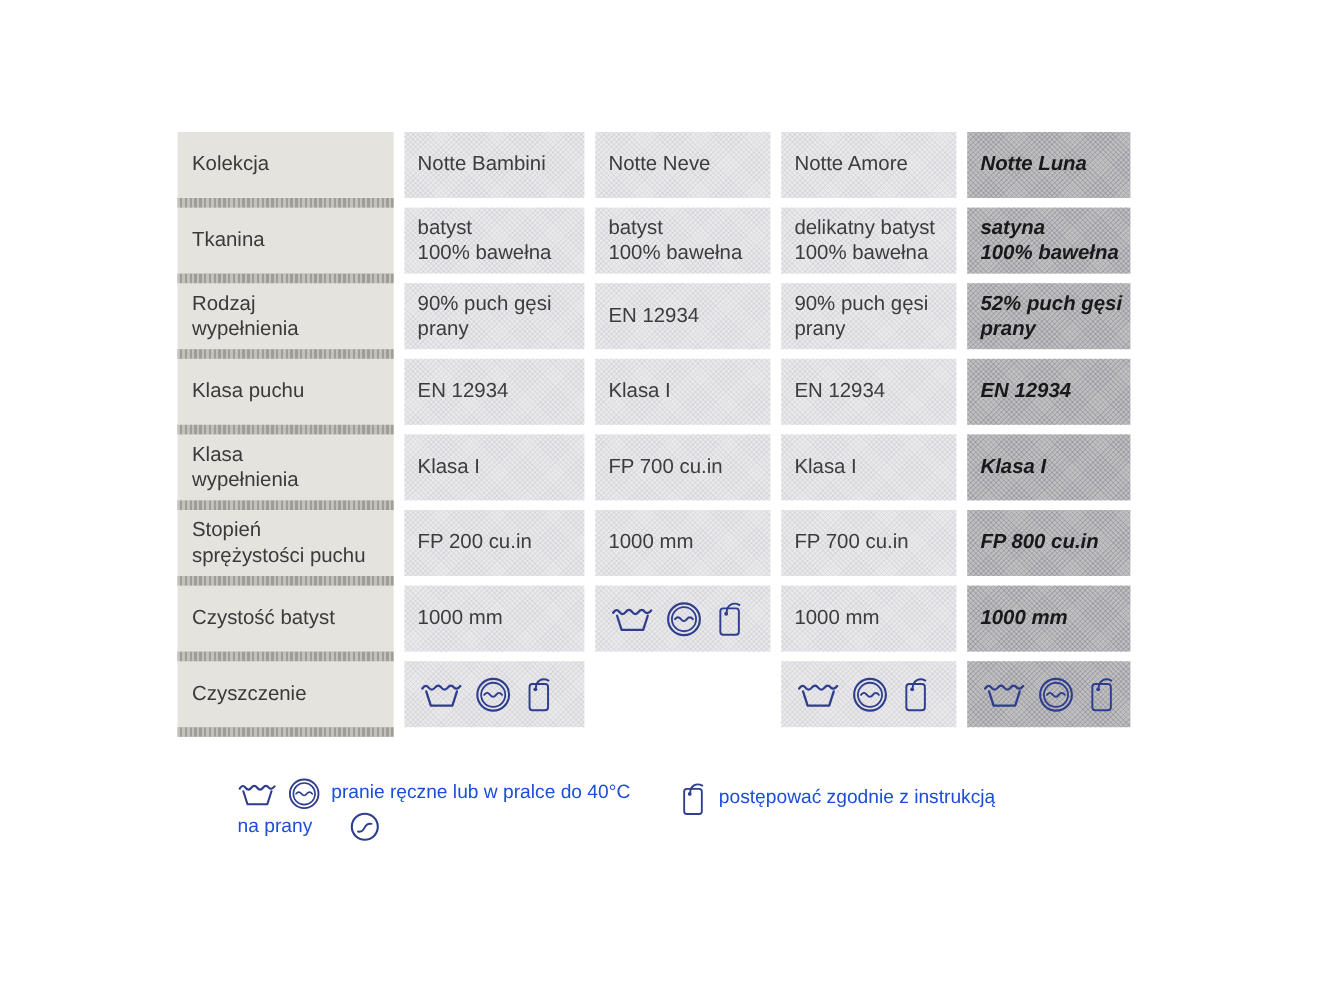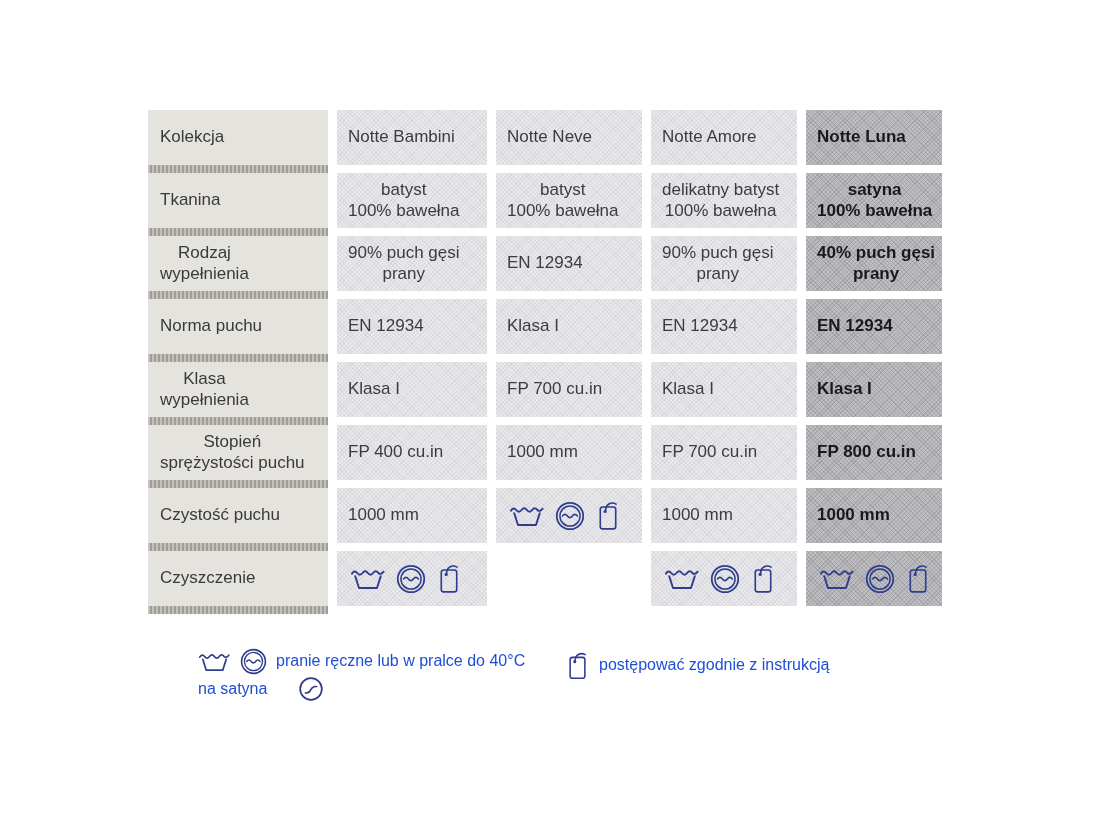--- a/index.html
+++ b/index.html
@@ -1,34 +1,34 @@
 <!DOCTYPE html>
 <html><head>
 <meta charset="utf-8">
 <style>
   html,body{margin:0;padding:0;background:#ffffff;}
   body{font-family:"Liberation Sans","DejaVu Sans",sans-serif;}
-  .page{position:relative;width:976px;height:825px;background:#ffffff;overflow:hidden;text-align:center;}
+  .page{position:relative;width:976px;height:825px;background:#ffffff;overflow:hidden;}
 
   
   .spec-table{position:absolute;left:148px;top:110px;display:flex;gap:9px;}
   .label-col{width:180px;background:#e5e3de;display:flex;flex-direction:column;}
   .label-cell{height:55px;box-sizing:border-box;display:flex;align-items:center;
     padding:0 4px 0 12px;font-size:17px;color:#3a3a3a;line-height:1.22;white-space:pre-line;}
   .divider{height:8px;background-color:#a9a79f;
     background-image:repeating-linear-gradient(90deg,rgba(255,255,255,.30) 0 2px,rgba(0,0,0,.06) 2px 4px);}
   .data-col{display:flex;flex-direction:column;gap:8px;}
   .cell{height:55px;box-sizing:border-box;display:flex;align-items:center;
     padding:0 4px 0 11px;font-size:17px;color:#3c3c3c;line-height:1.22;white-space:pre-line;
     background-color:#e9e9ec;
     background-image:repeating-linear-gradient(45deg,rgba(110,110,125,.09) 0 1px,transparent 1px 3px),
                      repeating-linear-gradient(135deg,rgba(110,110,125,.09) 0 1px,transparent 1px 3px);}
   .data-col.hl .cell{background-color:#bfbfc2;color:#191919;font-weight:600;
     background-image:repeating-linear-gradient(45deg,rgba(70,70,85,.17) 0 1px,transparent 1px 3px),
-                     repeating-linear-gradient(135deg,rgba(70,70,85,.17) 0 1px,transparent 1px 3px);}
+                     repeating-linear-gradient(135deg,rgba(70,70,85,.17) 0 1px,transparent 1px 3px);font-style:italic;}
   .cell.icons{gap:10px;padding-left:13px;}
   .care-icon{color:#2e3d8c;display:inline-flex;}
   .care-icon svg{display:block;}
 
   
   .legend{position:absolute;left:198px;top:642px;width:720px;font-size:16px;color:#1d4ed8;}
   .legend-row1{position:relative;display:flex;align-items:center;gap:9px;height:38px;}
   .legend-tag-group{position:absolute;left:367px;top:4px;display:flex;align-items:center;gap:9px;height:38px;}
   .legend-row2{display:flex;align-items:center;margin-top:-4px;gap:9px;}
   .legend-row2 .care-icon{margin-left:22px;}
@@ -40,43 +40,43 @@
 
   <div class="spec-table">
     <div class="label-col">
         <div class="label-cell">Kolekcja</div>
         <div class="divider"></div>
         <div class="label-cell">Tkanina</div>
         <div class="divider"></div>
         <div class="label-cell">Rodzaj
 wypełnienia</div>
         <div class="divider"></div>
-        <div class="label-cell">Norma puchu</div>
+        <div class="label-cell">Klasa puchu</div>
         <div class="divider"></div>
         <div class="label-cell">Klasa
 wypełnienia</div>
         <div class="divider"></div>
         <div class="label-cell">Stopień
 sprężystości puchu</div>
         <div class="divider"></div>
-        <div class="label-cell">Czystość puchu</div>
+        <div class="label-cell">Czystość batyst</div>
         <div class="divider"></div>
         <div class="label-cell">Czyszczenie</div>
         <div class="divider"></div>
       </div>
 
   <div class="data-col" style="width: 150px;">
         <div class="cell">Notte Bambini</div>
         <div class="cell">batyst
 100% bawełna</div>
         <div class="cell">90% puch gęsi
 prany</div>
         <div class="cell">EN 12934</div>
         <div class="cell">Klasa I</div>
-        <div class="cell">FP 400 cu.in</div>
+        <div class="cell">FP 200 cu.in</div>
         <div class="cell">1000 mm</div>
         <div class="cell icons"><span class="care-icon"><svg width="36" height="25" viewBox="0 0 38 26" fill="none" stroke="currentColor" stroke-width="2" stroke-linecap="round" stroke-linejoin="round">
     <path d="M2 8 Q4.8 3.6 7.6 7.2 Q10.4 10.8 13.2 7.2 Q16 3.6 18.8 7.2 Q21.6 10.8 24.4 7.2 Q27.2 3.6 30 7.2 Q32.3 9.6 35.5 5.8"></path>
     <path d="M5.5 10.5 L9.5 23 L28.5 23 L32.5 10.5"></path>
             </svg></span><span class="care-icon"><svg width="30" height="30" viewBox="0 0 34 34" fill="none" stroke="currentColor" stroke-width="2" stroke-linecap="round">
     <circle cx="17" cy="17" r="15"></circle>
               <circle cx="17" cy="17" r="11.4" stroke-width="1.7"></circle>
     <path d="M8.5 17 Q11.3 13.4 14.1 17 Q16.9 20.6 19.7 17 Q22.5 13.4 25.4 17" stroke-width="1.8"></path>
             </svg></span><span class="care-icon"><svg width="26" height="33" viewBox="0 0 32 40" fill="none" stroke="currentColor" stroke-width="2" stroke-linecap="round" stroke-linejoin="round">
     <rect x="6.5" y="9.5" width="19" height="27" rx="3"></rect>
@@ -125,21 +125,21 @@
             </svg></span><span class="care-icon"><svg width="26" height="33" viewBox="0 0 32 40" fill="none" stroke="currentColor" stroke-width="2" stroke-linecap="round" stroke-linejoin="round">
     <rect x="6.5" y="9.5" width="19" height="27" rx="3"></rect>
     <circle cx="12.5" cy="15" r="2" fill="currentColor" stroke="none"></circle>
     <path d="M13 13.5 C13 6.5 19.5 2.5 26 6"></path>
             </svg></span></div>
       </div>
       <div class="data-col hl" style="width: 136px;">
         <div class="cell">Notte Luna</div>
         <div class="cell">satyna
 100% bawełna</div>
-        <div class="cell">40% puch gęsi
+        <div class="cell">52% puch gęsi
 prany</div>
         <div class="cell">EN 12934</div>
         <div class="cell">Klasa I</div>
         <div class="cell">FP 800 cu.in</div>
         <div class="cell">1000 mm</div>
         <div class="cell icons"><span class="care-icon"><svg width="36" height="25" viewBox="0 0 38 26" fill="none" stroke="currentColor" stroke-width="2" stroke-linecap="round" stroke-linejoin="round">
     <path d="M2 8 Q4.8 3.6 7.6 7.2 Q10.4 10.8 13.2 7.2 Q16 3.6 18.8 7.2 Q21.6 10.8 24.4 7.2 Q27.2 3.6 30 7.2 Q32.3 9.6 35.5 5.8"></path>
     <path d="M5.5 10.5 L9.5 23 L28.5 23 L32.5 10.5"></path>
             </svg></span><span class="care-icon"><svg width="30" height="30" viewBox="0 0 34 34" fill="none" stroke="currentColor" stroke-width="2" stroke-linecap="round">
     <circle cx="17" cy="17" r="15"></circle>
@@ -174,21 +174,21 @@
             <svg width="25" height="31" viewBox="0 0 32 40" fill="none" stroke="currentColor" stroke-width="2" stroke-linecap="round" stroke-linejoin="round">
     <rect x="6.5" y="9.5" width="19" height="27" rx="3"></rect>
     <circle cx="12.5" cy="15" r="2" fill="currentColor" stroke="none"></circle>
     <path d="M13 13.5 C13 6.5 19.5 2.5 26 6"></path>
             </svg>
           </span>
         <span>postępować zgodnie z instrukcją</span>
       </span>
     </div>
     <div class="legend-row2">
-      <span>na satyna</span>
+      <span>na prany</span>
       <span class="care-icon">
           <svg width="26" height="26" viewBox="0 0 30 30" fill="none" stroke="currentColor" stroke-width="2" stroke-linecap="round">
     <circle cx="15" cy="15" r="12.5"></circle>
     <path d="M8.5 19.5 Q12.5 20.6 14.8 15.8 Q17.1 11.2 21.5 12.2" stroke-width="1.8"></path>
           </svg>
         </span>
     </div>
   </div>
 
 </div>

